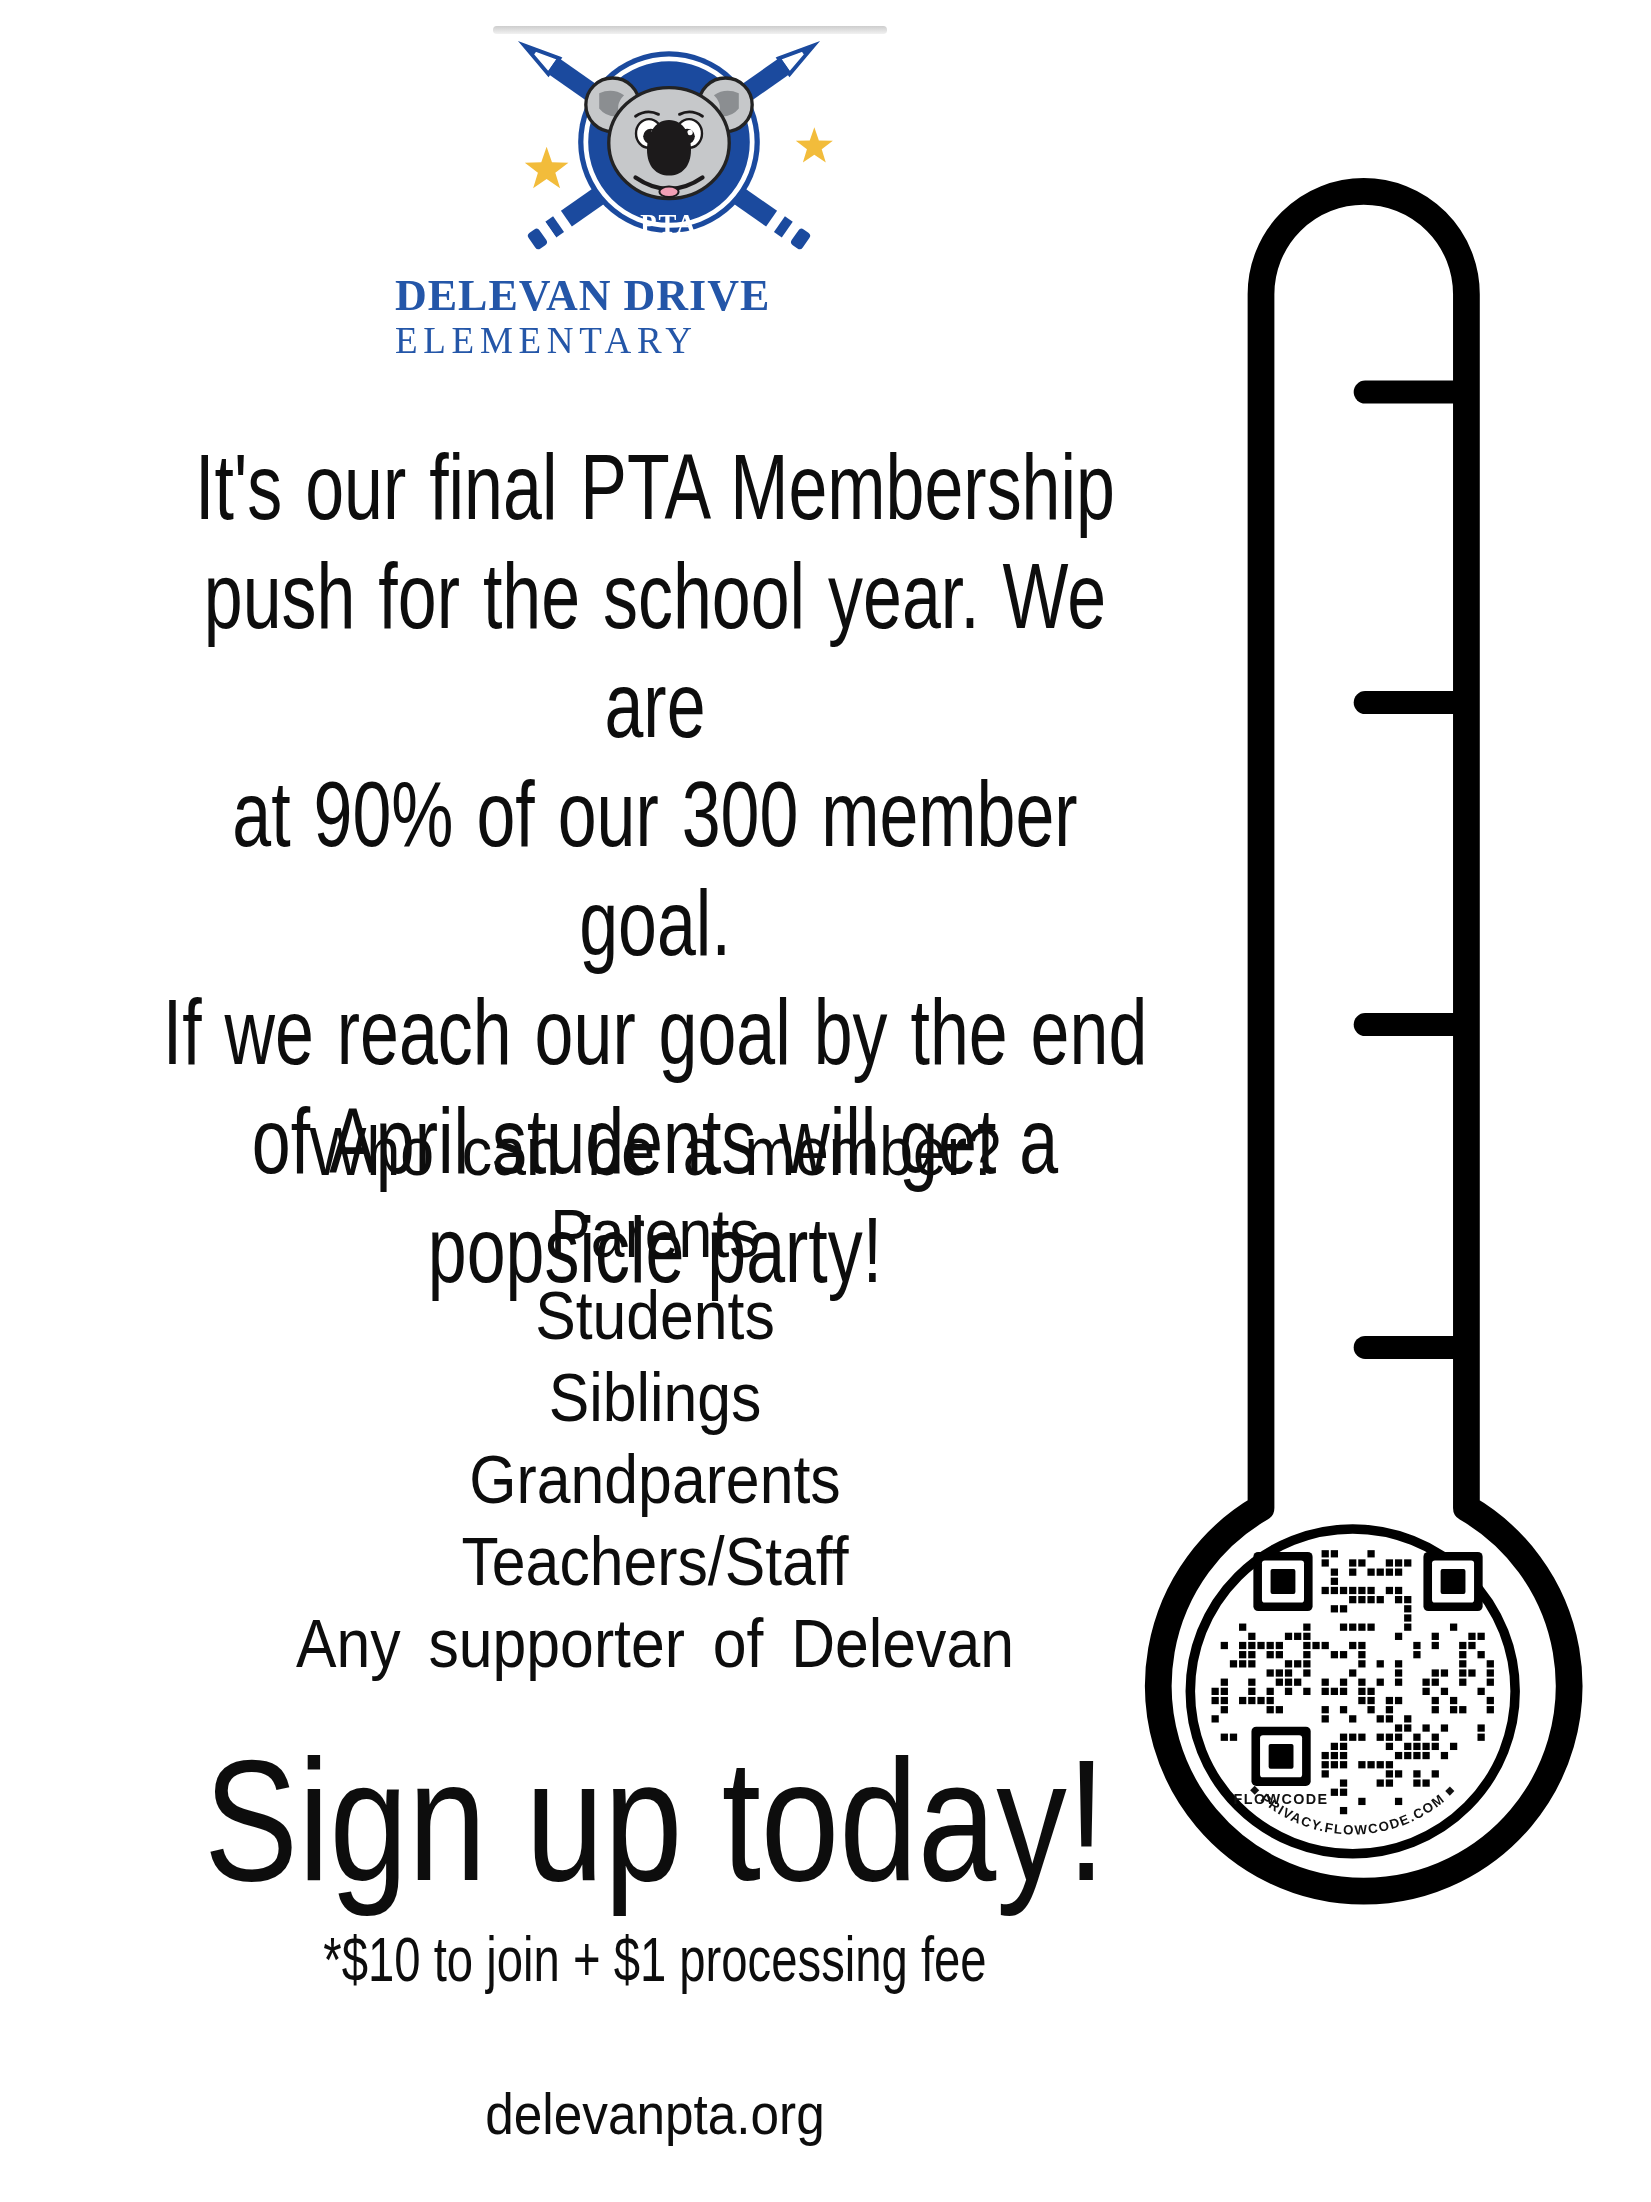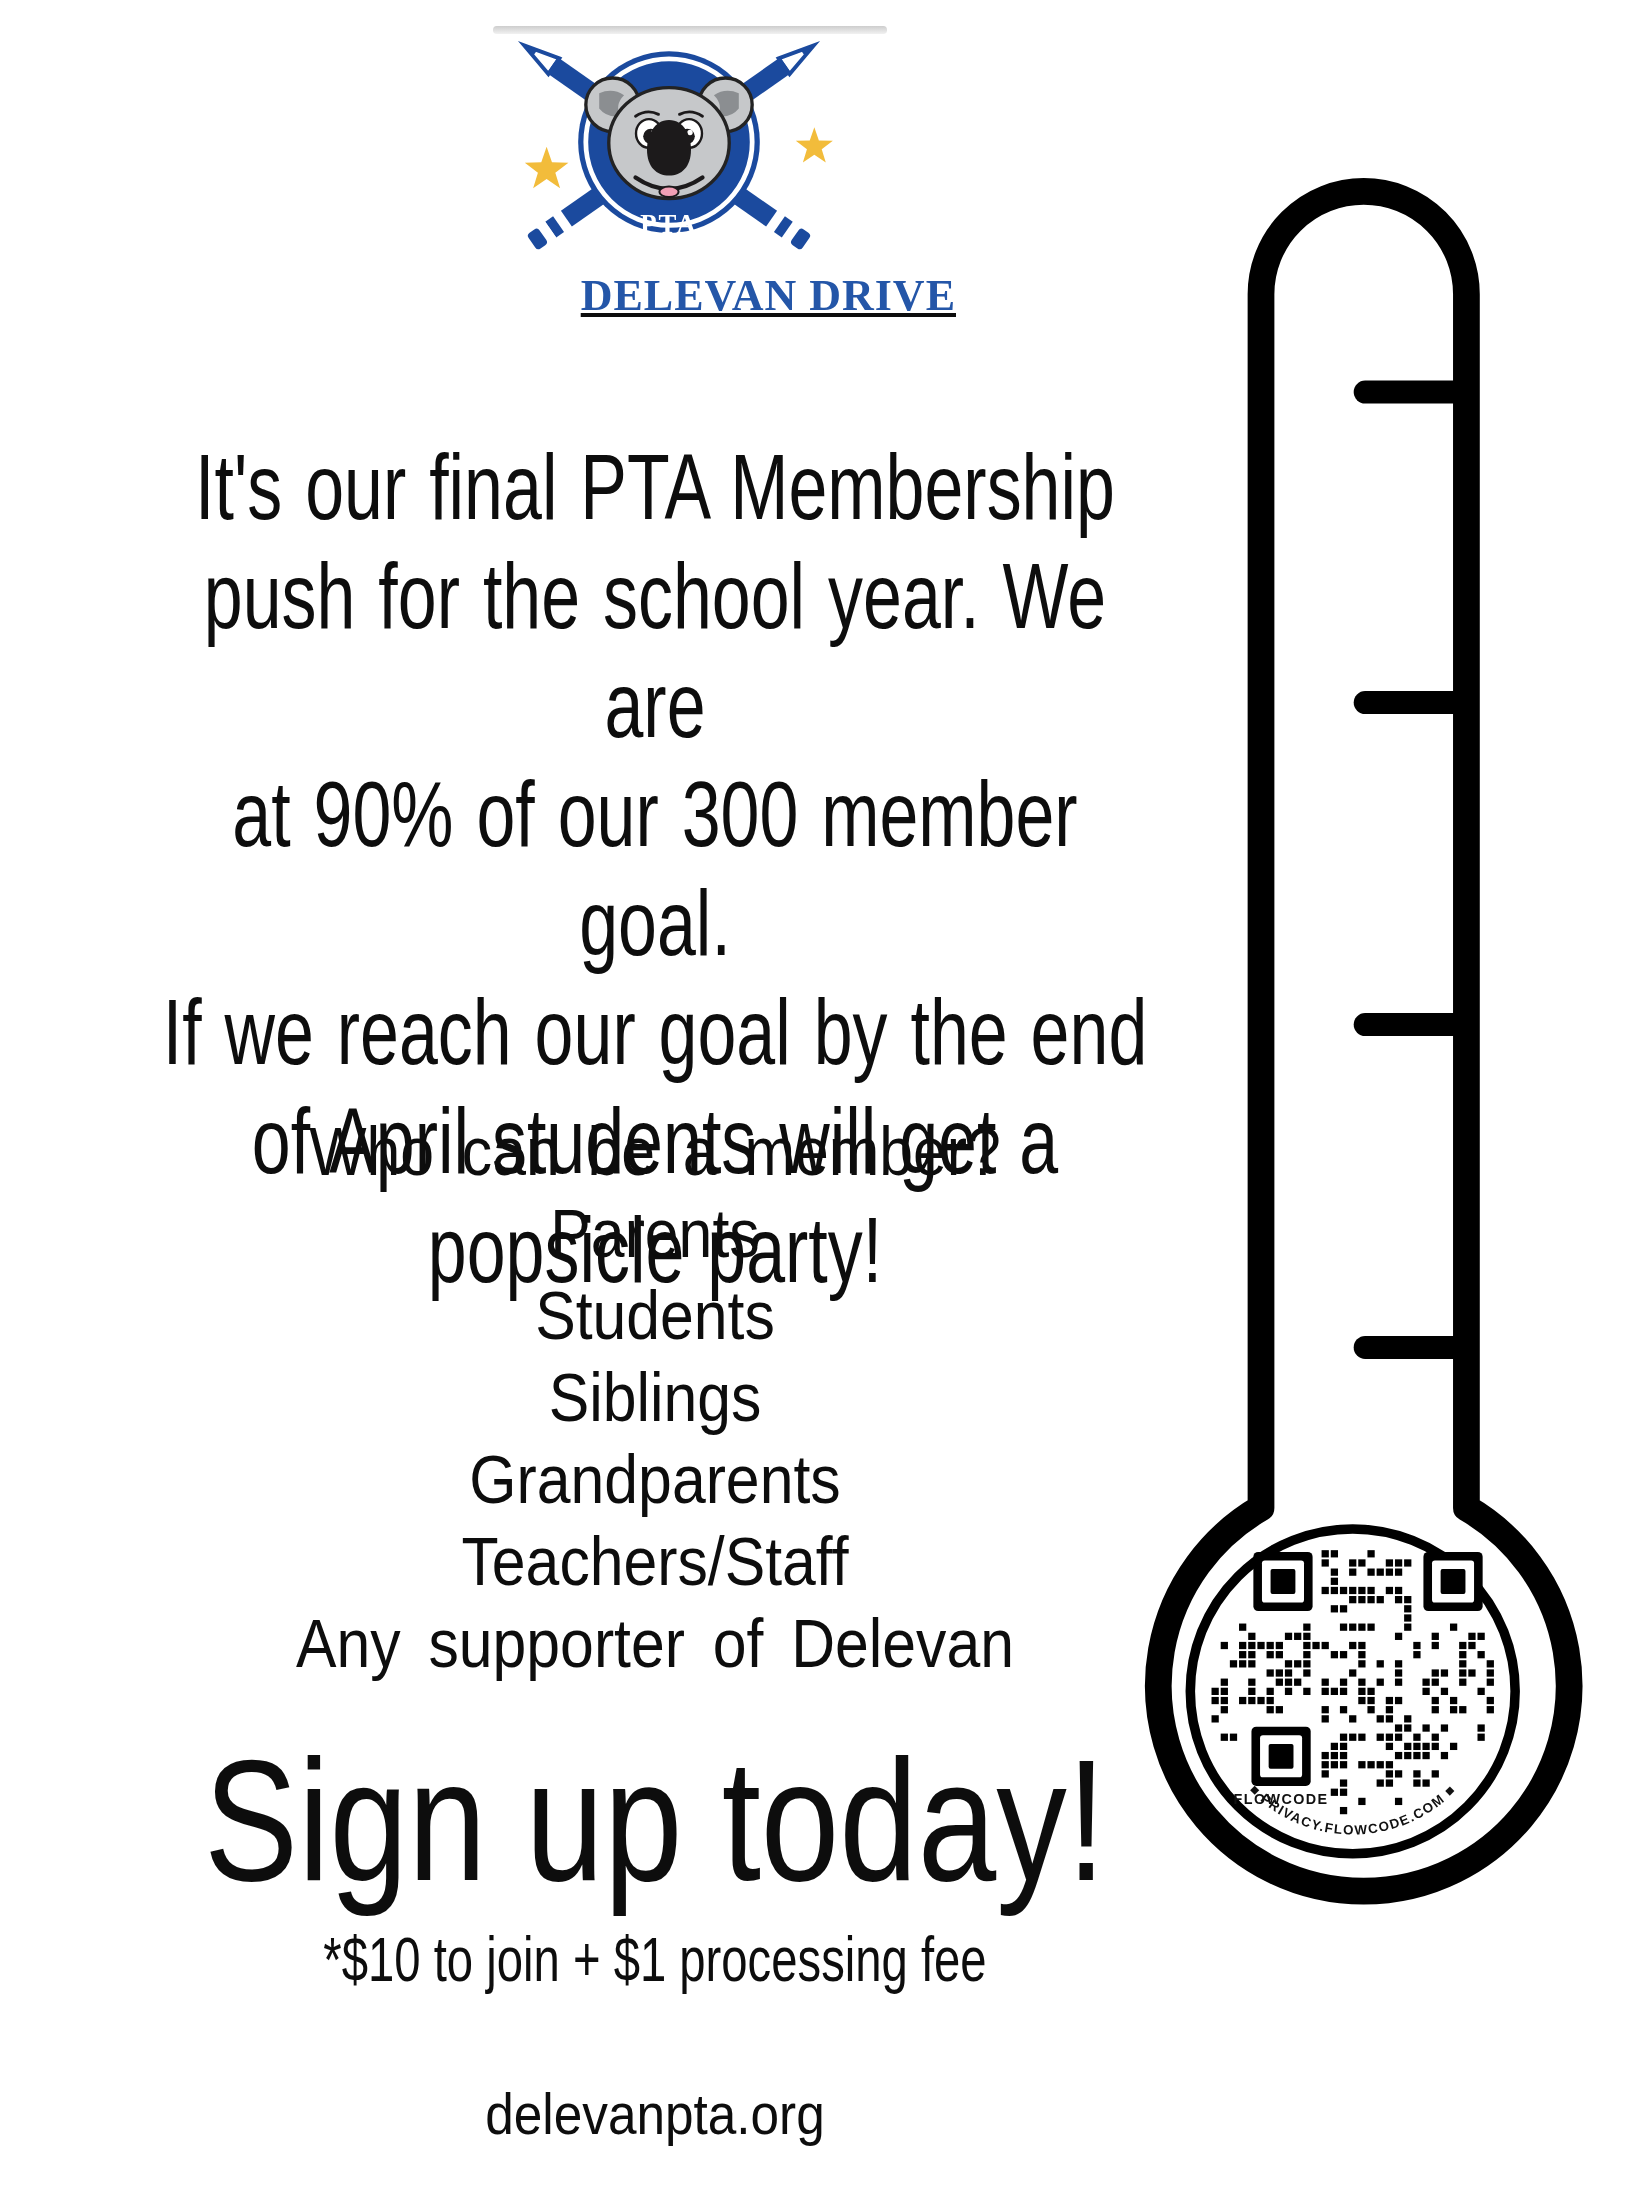--- a/index.html
+++ b/index.html
@@ -8,21 +8,21 @@
     font-family:"Liberation Sans", sans-serif;color:#0d0d0d;overflow:hidden;
   }
   .abs{position:absolute;}
   
   .top-bar{
     left:493px;top:26px;width:394px;height:7.6px;border-radius:3.8px;
     background:linear-gradient(to bottom,#cdcdcd,#f1f1f1);
   }
   
   .logo-svg{left:473px;top:34px;width:392px;height:241px;}
-  .school-name{left:382px;top:274px;width:574px;text-align:right;line-height:1;text-decoration:underline;}
+  .school-name{left:395px;top:274px;width:574px;text-align:left;line-height:1;}
   .school-line1{
     font-family:"Liberation Serif", serif;font-weight:700;font-size:44px;
     letter-spacing:1px;color:#2456a8;
   }
   .school-line2{
     font-family:"Liberation Serif", serif;font-weight:400;font-size:37px;
     letter-spacing:5.7px;color:#2456a8;margin-top:3.8px;
   }
   
   .centercol{left:0;width:1310px;text-align:center;}
@@ -102,20 +102,21 @@
     <path d="M216,84 q12,-6 24,2" fill="none" stroke="#1c1a1b" stroke-width="3" stroke-linecap="round"></path>
     <path d="M205,90 C 189,90 182,107 182,121 C182,139 192,148 205,148 C218,148 228,139 228,121 C228,107 221,90 205,90 Z" fill="#1c1a1b"></path>
     <path d="M170,150 Q205,174 240,150" fill="none" stroke="#1c1a1b" stroke-width="4.5" stroke-linecap="round"></path>
     <ellipse cx="205" cy="165" rx="10" ry="5.5" fill="#f2a0b5" stroke="#1c1a1b" stroke-width="2"></ellipse>
   </g>
   <text x="205" y="208" text-anchor="middle" font-family="Liberation Serif, serif" font-weight="700" font-size="28" letter-spacing="2" fill="#ffffff">PTA</text>
 </svg>
 
 <div class="abs school-name">
   <div class="school-line1">DELEVAN DRIVE</div>
+  <div class="school-line2">ELEMENTARY</div>
 </div>
 
 <div class="abs centercol para">
   <div>It's our final PTA Membership</div>
   <div>push for the school year. We are</div>
   <div>at 90% of our 300 member goal.</div>
   <div>If we reach our goal by the end</div>
   <div>of April students will get a</div>
   <div>popsicle party!</div>
 </div>

